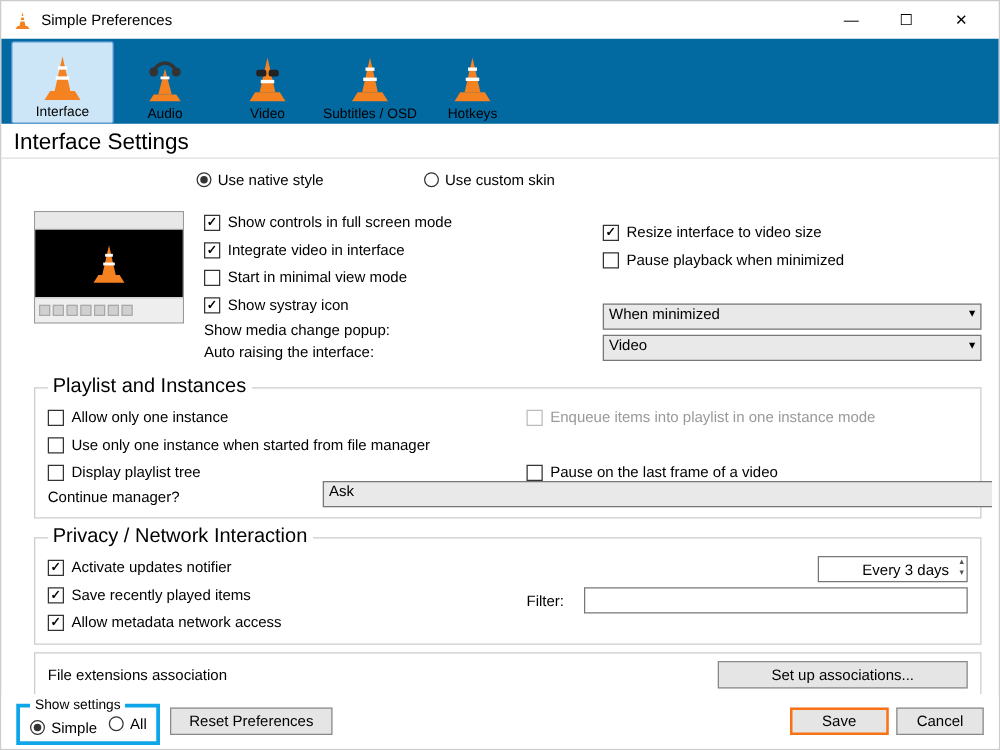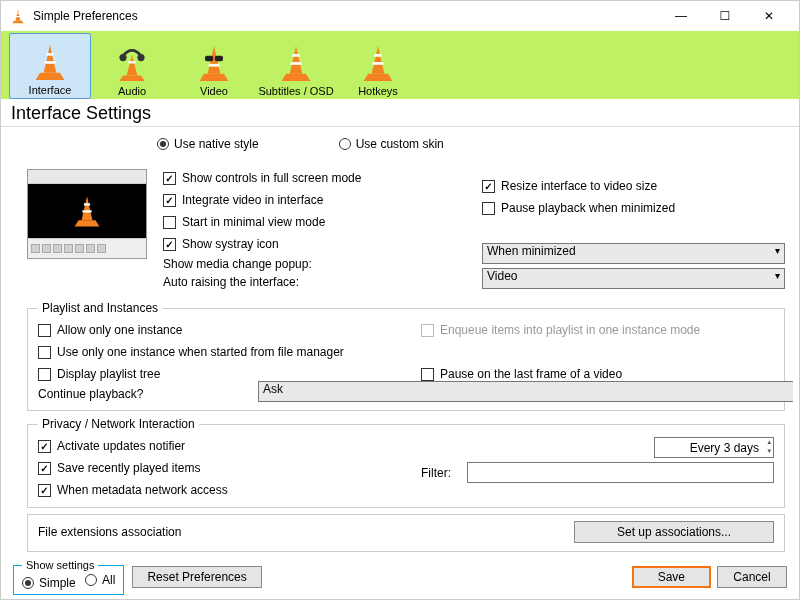--- a/index.html
+++ b/index.html
@@ -5,21 +5,21 @@
 * { box-sizing: border-box; margin: 0; padding: 0; font-family: "Segoe UI", Tahoma, sans-serif; font-size: 12px; }
 body { background: #fff; width: 800px; height: 600px; overflow: hidden; border: 1px solid #ccc; position: relative; }
 
 
 .titlebar { height: 30px; display: flex; align-items: center; padding: 0 8px; }
 .titlebar .app-icon { width: 18px; height: 18px; margin-right: 6px; display: flex; align-items: center; justify-content: center; }
 .titlebar .title { flex: 1; font-size: 12px; }
 .titlebar .winbtn { width: 44px; height: 28px; display: flex; align-items: center; justify-content: center; cursor: default; }
 
 
-.categories { display: flex; padding: 2px 8px 0 8px; gap: 0; background: #bef264; }
+.categories { display: flex; padding: 2px 8px 0 8px; gap: 0; background: #0369a1; }
 .cat { width: 82px; height: 66px; display: flex; flex-direction: column; align-items: center; justify-content: flex-end; padding-bottom: 2px; border-radius: 2px; cursor: default; }
 .cat.selected { background: #cde6f7; border: 1px solid #5b9bd5; }
 .cat .cone { margin-bottom: 2px; }
 .cat .cat-label { font-size: 11px; }
 
 
 svg.cone-svg { display: block; }
 
 
 .heading { font-size: 18px; font-weight: 400; padding: 4px 10px 2px 10px; border-bottom: 1px solid #ddd; margin-bottom: 2px; }
@@ -52,36 +52,36 @@
 .chk .box.checked::after { content: "✓"; color: #000; font-weight: bold; font-size: 10px; }
 
 .labelrow { display: flex; align-items: center; gap: 10px; margin-top: 0; }
 .labelrow .lbl { min-width: 200px; font-size: 12px; }
 
 select, .selectish { height: 21px; border: 1px solid #777; background: #e9e9e9; font-size: 12px; padding: 0 18px 0 4px; min-width: 150px; appearance: none; position: relative; }
 .select-wrap { position: relative; display: inline-block; }
 .select-wrap::after { content: "▾"; position: absolute; right: 5px; top: 2px; font-size: 10px; pointer-events: none; }
 
 fieldset { border: 1px solid #ccc; margin: 6px 0; padding: 6px 10px 8px 10px; }
-fieldset legend { font-size: 12px; padding: 0 4px; }
+fieldset legend { font-size: 16px; padding: 0 4px; }
 .fsrow { display: flex; gap: 30px; }
 .fscol { flex: 1; display: flex; flex-direction: column; gap: 4px; }
 
 .wide-select { width: 100%; }
 .textin { height: 21px; border: 1px solid #777; background: #fff; flex: 1; padding: 0 4px; font-size: 12px; }
 .spin { width: 120px; height: 21px; border: 1px solid #777; display: flex; align-items: center; justify-content: flex-end; padding: 0 14px 0 4px; position: relative; background: #fff; }
 .spin::after { content: "▴\A▾"; white-space: pre; position: absolute; right: 2px; top: -1px; font-size: 7px; line-height: 9px; color: #555; }
 
 .osrow { display: flex; align-items: center; gap: 20px; }
 .btn-std { height: 22px; border: 1px solid #888; background: #e5e5e5; padding: 0 14px; font-size: 12px; cursor: default; }
 .btn-std.primary { border: 2px solid #f97316; padding: 0 24px; }
 
 
 .footer { position: absolute; bottom: 0; left: 0; right: 0; height: 44px; display: flex; align-items: center; padding: 0 12px; background: #fff; }
-.footer fieldset.showset { border: 1px solid #0ea5e9; padding: 2px 8px 4px 8px; margin: 0; }
+.footer fieldset.showset { border: 3px solid #0ea5e9; padding: 2px 8px 4px 8px; margin: 0; }
 .footer fieldset.showset legend { font-size: 11px; }
 .footer .spacer { flex: 1; }
 .footer .btn-std { min-width: 70px; margin-left: 6px; text-align: center; }
 </style>
 </head>
 <body>
 
 <div class="titlebar">
   <span class="app-icon">
     <svg class="cone-svg" width="16" height="16" viewBox="0 0 40 40">
@@ -255,21 +255,21 @@
           </label>
         <label class="chk">
             <span class="box"></span>
             <span>Use only one instance when started from file manager</span>
           </label>
         <label class="chk">
             <span class="box"></span>
             <span>Display playlist tree</span>
           </label>
         <div class="labelrow">
-            <span class="lbl">Continue playback?</span>
+            <span class="lbl">Continue manager?</span>
           </div>
       </div>
       <div class="fscol">
         <label class="chk disabled">
             <span class="box"></span>
             <span>Enqueue items into playlist in one instance mode</span>
           </label>
         <div style="height:18px"></div>
         <label class="chk">
             <span class="box"></span>
@@ -289,21 +289,21 @@
         <label class="chk">
             <span class="box checked"></span>
             <span>Activate updates notifier</span>
           </label>
         <label class="chk">
             <span class="box checked"></span>
             <span>Save recently played items</span>
           </label>
         <label class="chk">
             <span class="box checked"></span>
-            <span>When metadata network access</span>
+            <span>Allow metadata network access</span>
           </label>
       </div>
       <div class="fscol">
         <div style="display:flex;justify-content:flex-end">
             <div class="spin">
               <span>Every 3 days</span>
             </div>
           </div>
         <div class="labelrow">
             <span style="min-width:36px">Filter:</span>

